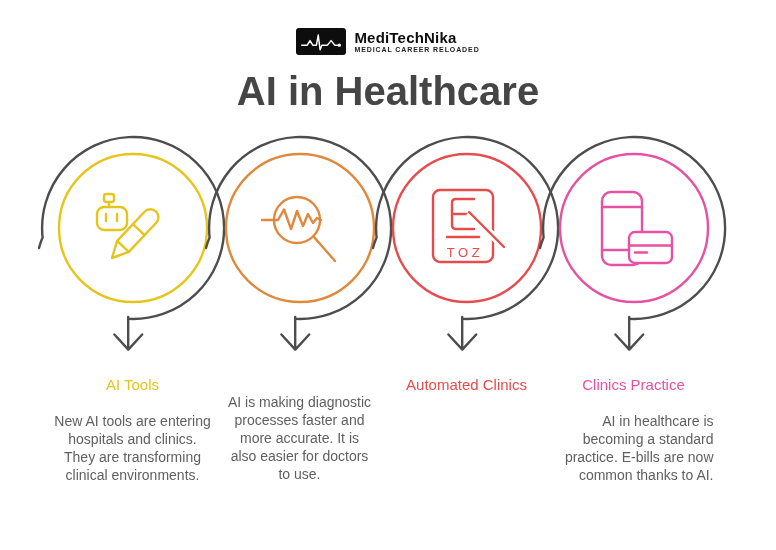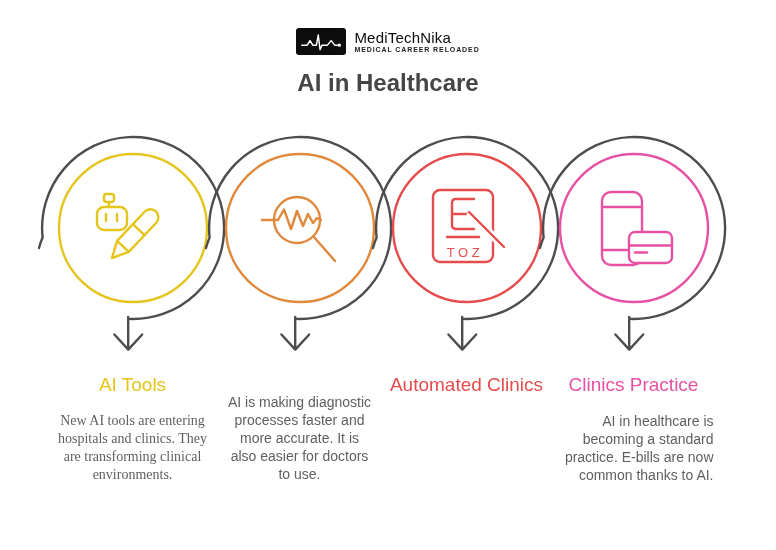--- a/index.html
+++ b/index.html
@@ -3,29 +3,29 @@
 <meta charset="utf-8">
 <style>
   * { margin:0; padding:0; box-sizing:border-box; }
   html,body { width:776px; height:550px; background:#ffffff; overflow:hidden;
               font-family:"Liberation Sans", sans-serif; }
   .header { padding-top:28px; text-align:center; }
   .logo-row { display:flex; align-items:center; justify-content:center; gap:8px; }
   .logo-box { width:50px; height:27px; background:#0d0d0d; border-radius:3px;
               display:flex; align-items:center; justify-content:center; }
   .logo-text { text-align:left; }
-  .logo-name { font-size:15px; font-weight:400; color:#0d0d0d; letter-spacing:0.2px; line-height:16px; }
+  .logo-name { font-size:15px; font-weight:700; color:#0d0d0d; letter-spacing:0.2px; line-height:16px; }
   .logo-tagline { font-size:7px; font-weight:700; color:#222; letter-spacing:0.9px; line-height:8px; }
-  .page-title { margin-top:14px; font-size:24px; font-weight:700; color:#454545; }
+  .page-title { margin-top:14px; font-size:40px; font-weight:700; color:#454545; }
   .units { position:absolute; top:133px; left:49px; width:668px; display:flex; }
   .unit { width:167px; padding-top:242px; position:relative; text-align:center; }
   .unit svg.unit-svg { position:absolute; top:0; left:50%; transform:translateX(-50%); }
-  .item-heading { font-size:19px; font-weight:500; line-height:19px; }
+  .item-heading { font-size:15px; font-weight:500; line-height:19px; }
   .item-desc { margin:18px auto 0; font-size:14px; line-height:18px; color:#5f5f5f; }
-  .unit:nth-child(1) .item-desc { width:158px;font-family:Liberation Serif, serif; }
+  .unit:nth-child(1) .item-desc { width:158px; }
   .unit:nth-child(2) .item-desc { width:146px; }
   .unit:nth-child(3) .item-desc { width:158px; }
   .unit:nth-child(4) .item-desc { width:160px;text-align:right; }
 </style>
 </head>
 <body>
 
 <div class="header">
   <div class="logo-row">
     <div class="logo-box">

